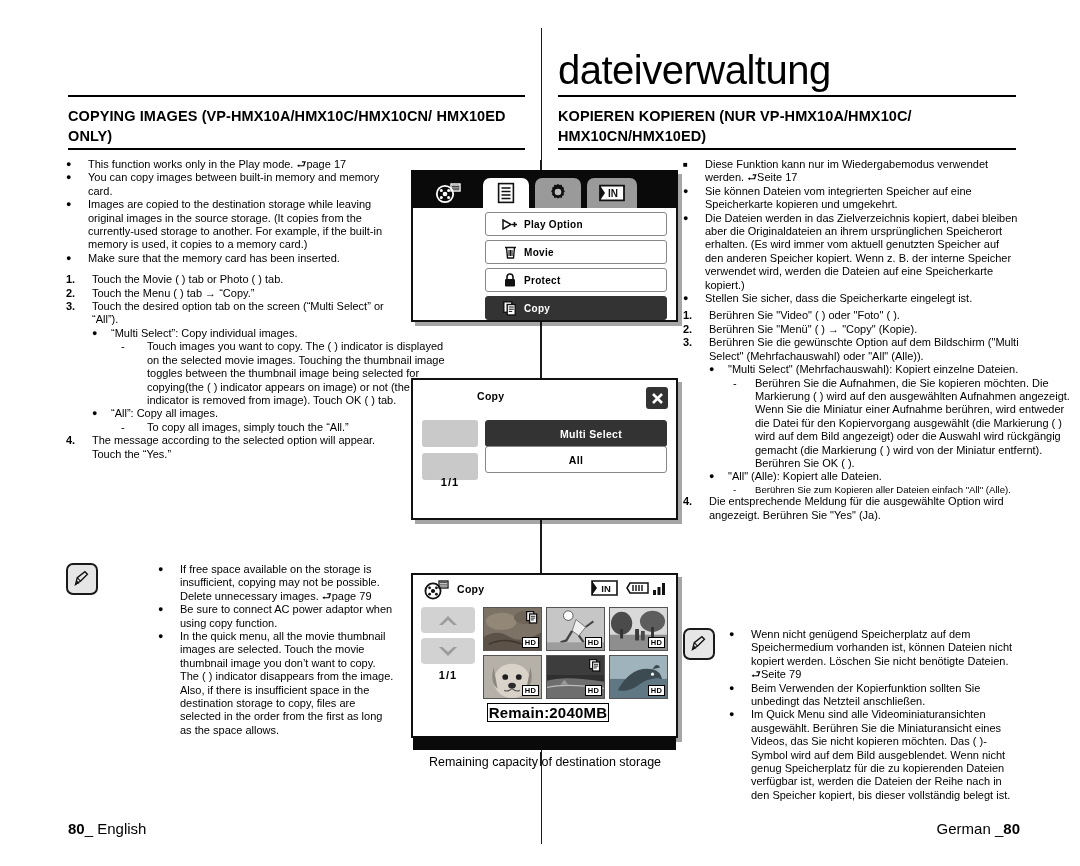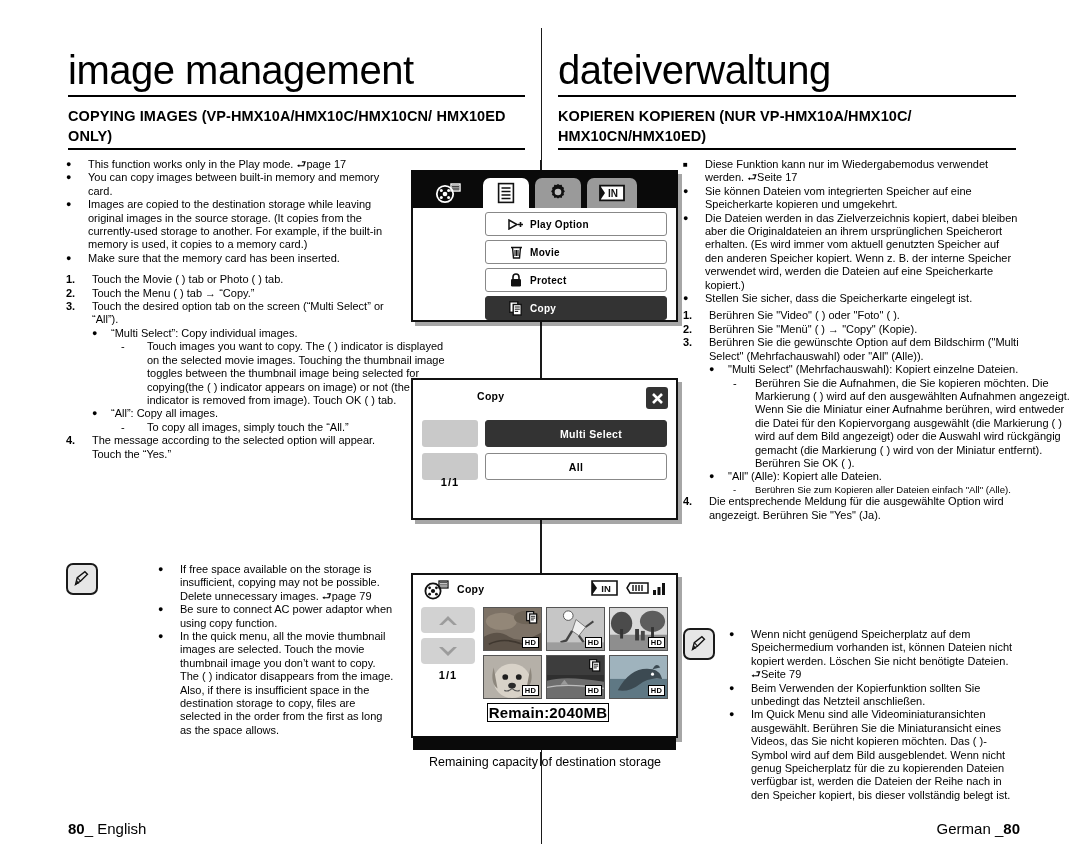--- a/index.html
+++ b/index.html
@@ -67,21 +67,21 @@
   .tab.un{background:#9a9a9a;}
   .tab-ico{position:absolute;left:50%;top:50%;transform:translate(-50%,-50%);}
 
   .s1-left{position:absolute;left:9px;top:4px;width:56px;}
   .navbtn{width:56px;height:24px;border-radius:4px;display:flex;align-items:center;justify-content:center;margin-bottom:4px;}
   .navbtn.dark{background:#333;}
   .navbtn.lite{background:#c9c9c9;}
   .pgnum{font-size:11px;font-weight:bold;text-align:center;height:22px;line-height:22px;letter-spacing:1px;}
 
   .s1-rows{position:absolute;left:72px;top:4px;width:182px;}
-  .mrow{height:24px;margin-bottom:4px;border:1px solid #888;border-radius:3px;background:#fff;display:flex;align-items:center;padding-left:20px;box-sizing:border-box;}
+  .mrow{height:24px;margin-bottom:4px;border:1px solid #888;border-radius:3px;background:#fff;display:flex;align-items:center;padding-left:14px;box-sizing:border-box;}
   .mrow.sel{background:#333;border-color:#333;color:#fff;}
   .mrow .ico{width:20px;display:flex;align-items:center;justify-content:center;}
   .mrow .lbl{font-size:10px;font-weight:bold;letter-spacing:.3px;margin-left:4px;}
 
   
   #sc2{left:11px;top:218px;width:267px;height:142px;}
   .s2-title{position:absolute;left:64px;top:10px;font-size:10.5px;font-weight:bold;letter-spacing:.3px;}
   .closebtn{position:absolute;right:8px;top:7px;width:22px;height:22px;background:#333;border-radius:3px;display:flex;align-items:center;justify-content:center;}
   .s2-ph{position:absolute;left:9px;width:56px;height:27px;background:#c9c9c9;border-radius:3px;}
   .s2-opt{position:absolute;left:72px;width:182px;height:27px;border:1px solid #888;border-radius:3px;display:flex;align-items:center;justify-content:center;box-sizing:border-box;font-size:10.5px;font-weight:bold;letter-spacing:.3px;}
@@ -109,21 +109,20 @@
   .foot-de{position:absolute;right:60px;top:820px;font-size:15px;}
   .foot-en b,.foot-de b{font-weight:bold;}
 </style>
 </head>
 <body>
 
 <div class="page">
 
   <div class="vdiv"></div>
 
-  <div class="title-en">image management</div>
   <div class="title-rule-en"></div>
   <div class="sub-en">COPYING IMAGES (VP-HMX10A/HMX10C/HMX10CN/ HMX10ED ONLY)</div>
   <div class="sub-rule-en"></div>
 
   <div class="col-en">
     <div class="bl">
         <span class="mk dot">●</span>
         <span class="tx">This function works only in the Play mode. ⮐page 17</span>
       </div>
     <div class="bl">
@@ -381,21 +380,21 @@
     <div class="screen" id="sc2">
       <div class="s2-title">Copy</div>
       <div class="closebtn">
         <svg width="13" height="13" viewBox="0 0 13 13">
             <path d="M2 2 L11 11 M11 2 L2 11" stroke="#fff" stroke-width="2.6"></path>
           </svg>
       </div>
       <div class="s2-ph" style="top:40px;"></div>
       <div class="s2-ph" style="top:73px;"></div>
       <div class="s2-opt sel" style="top:40px;">Multi Select</div>
-      <div class="s2-opt" style="top:73px;">All</div>
+      <div class="s2-opt" style="top:66px;">All</div>
       <div class="s2-page">1/1</div>
     </div>
 
     <div class="screen" id="sc3">
       <div class="s3-head">
         <span style="position:absolute;left:10px;top:5px;">
           <svg width="26" height="20" viewBox="0 0 26 20">
             <circle cx="10" cy="11" r="7.6" fill="none" stroke="#111" stroke-width="1.8"></circle>
             <circle cx="10" cy="11" r="2.1" fill="#111"></circle>
             <circle cx="6.6" cy="7.8" r="1.4" fill="#111"></circle>

